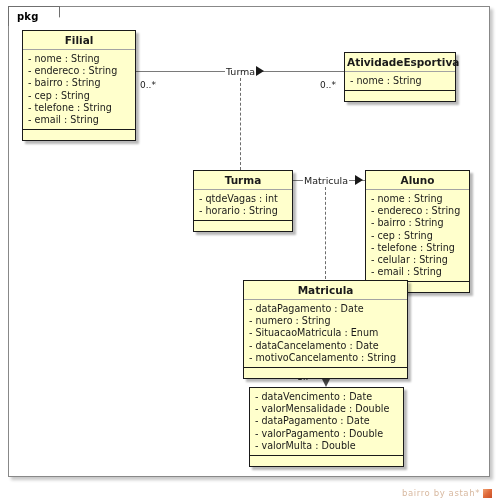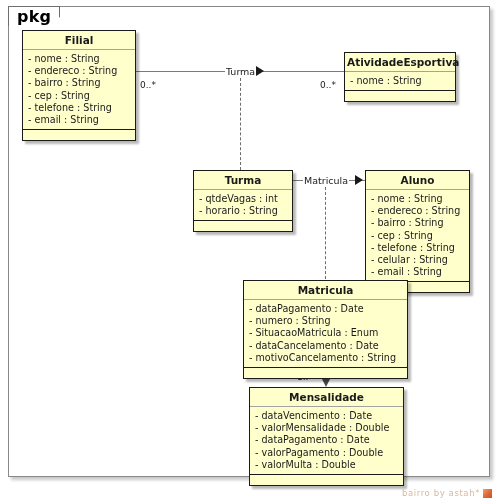--- a/index.html
+++ b/index.html
@@ -49,21 +49,21 @@
   .pkg-tab-inner {
     position: absolute;
     left: 8px;
     top: 6px;
     width: 52px;
     height: 21px;
     display: flex;
     align-items: center;
     padding-left: 9px;
     box-sizing: border-box;
-    font-size: 16px;
+    font-size: 10px;
     font-weight: bold;
     color: #000000;
     letter-spacing: 0.2px;
   }
 
   
   .uml-class {
     position: absolute;
     background: #ffffcc;
     border: 1px solid #1a1a1a;
@@ -254,21 +254,20 @@
       <div>- dataPagamento : Date</div>
       <div>- numero : String</div>
       <div>- SituacaoMatricula : Enum</div>
       <div>- dataCancelamento : Date</div>
       <div>- motivoCancelamento : String</div>
     </div>
     <div class="uml-ops"></div>
   </div>
 
   <div class="uml-class" style="left:249px; top:387px; width:155px;">
-    <div class="uml-name">Mensalidade</div>
     <div class="uml-attrs">
       <div>- dataVencimento : Date</div>
       <div>- valorMensalidade : Double</div>
       <div>- dataPagamento : Date</div>
       <div>- valorPagamento : Double</div>
       <div>- valorMulta : Double</div>
     </div>
     <div class="uml-ops"></div>
   </div>
 

